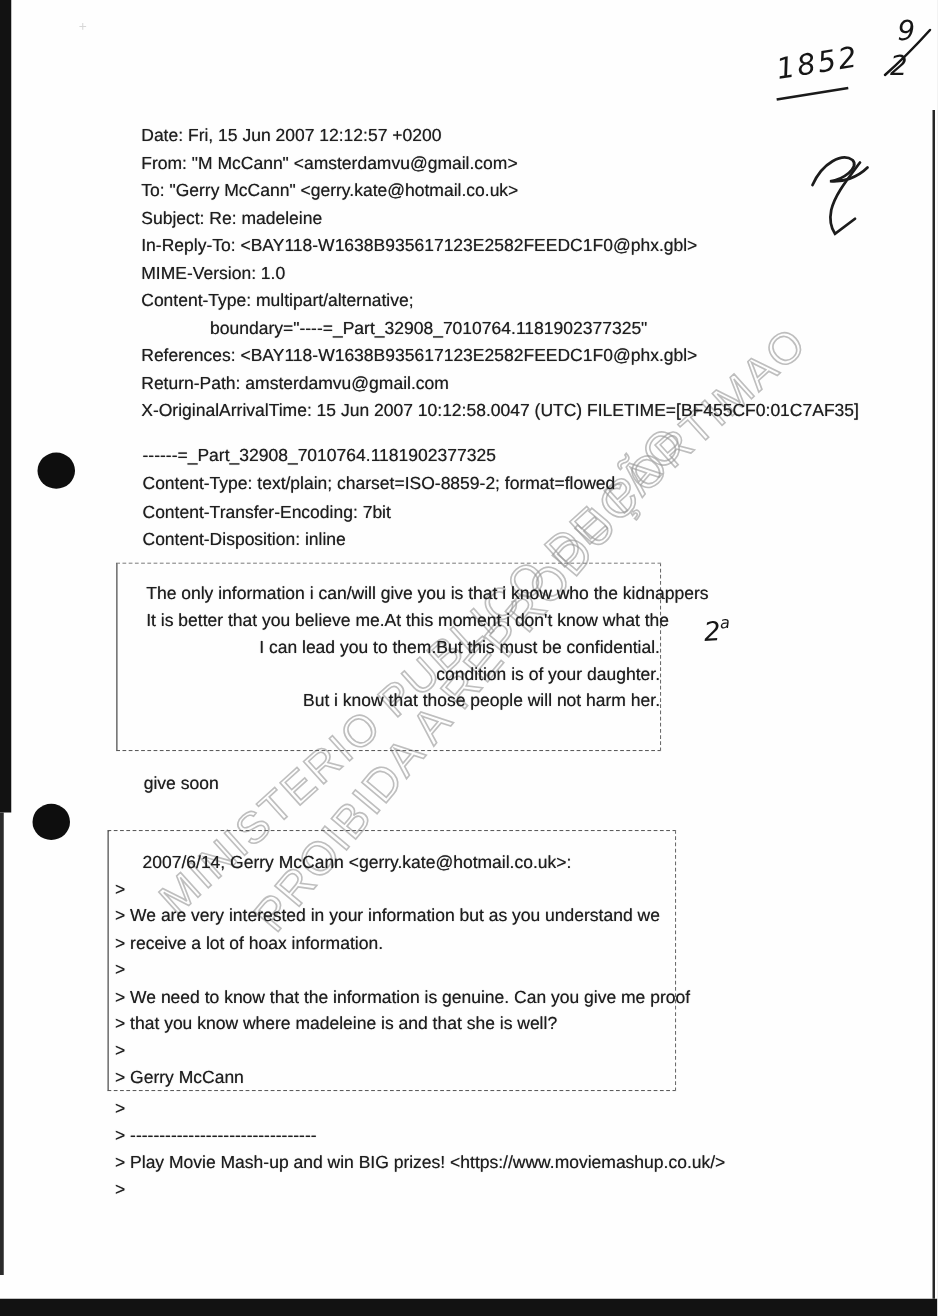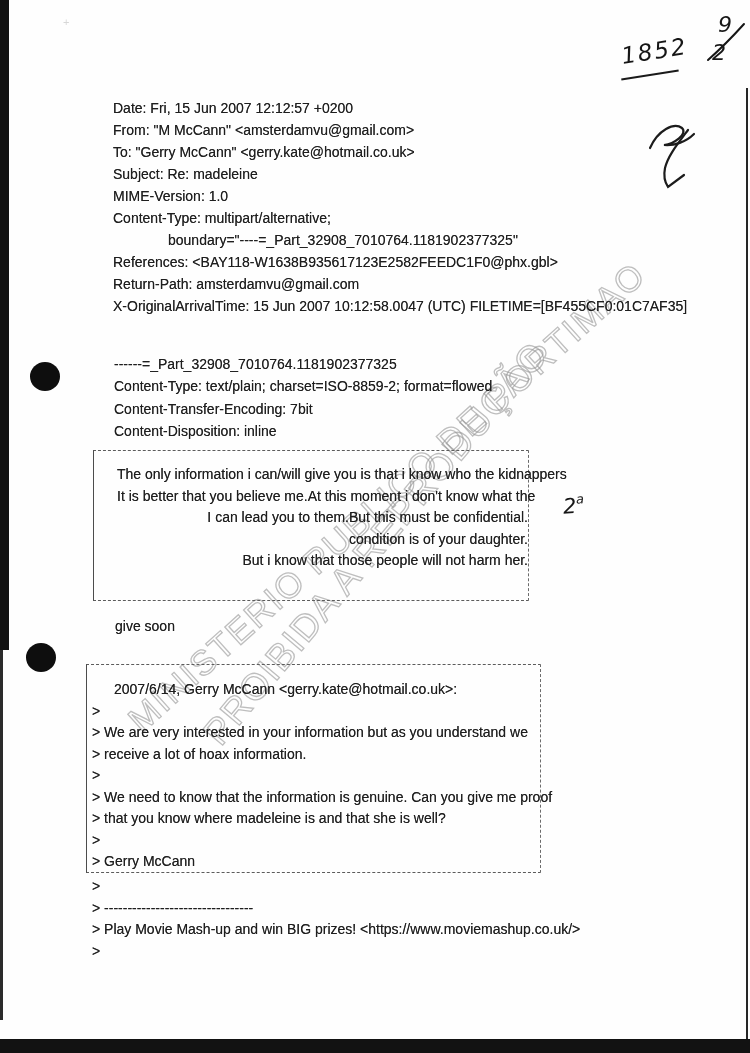--- a/index.html
+++ b/index.html
@@ -73,20 +73,21 @@
   <div class="wm wm1">MINISTERIO PUBLICO DE PORTIMAO</div>
   <div class="wm wm2">PROIBIDA A REPRODUÇÃO</div>
 
   <div class="speck">+</div>
 
   <div class="txt headers-block">
     <div class="line">Date: Fri, 15 Jun 2007 12:12:57 +0200</div>
     <div class="line">From: "M McCann" &lt;amsterdamvu@gmail.com&gt;</div>
     <div class="line">To: "Gerry McCann" &lt;gerry.kate@hotmail.co.uk&gt;</div>
     <div class="line">Subject: Re: madeleine</div>
+    <div class="line">In-Reply-To: &lt;BAY118-W1638B935617123E2582FEEDC1F0@phx.gbl&gt;</div>
     <div class="line">MIME-Version: 1.0</div>
     <div class="line">Content-Type: multipart/alternative;</div>
     <div class="line indent">boundary="----=_Part_32908_7010764.1181902377325"</div>
     <div class="line">References: &lt;BAY118-W1638B935617123E2582FEEDC1F0@phx.gbl&gt;</div>
     <div class="line">Return-Path: amsterdamvu@gmail.com</div>
     <div class="line">X-OriginalArrivalTime: 15 Jun 2007 10:12:58.0047 (UTC) FILETIME=[BF455CF0:01C7AF35]</div>
   </div>
 
   <div class="txt mime-block">
     <div class="line">------=_Part_32908_7010764.1181902377325</div>

